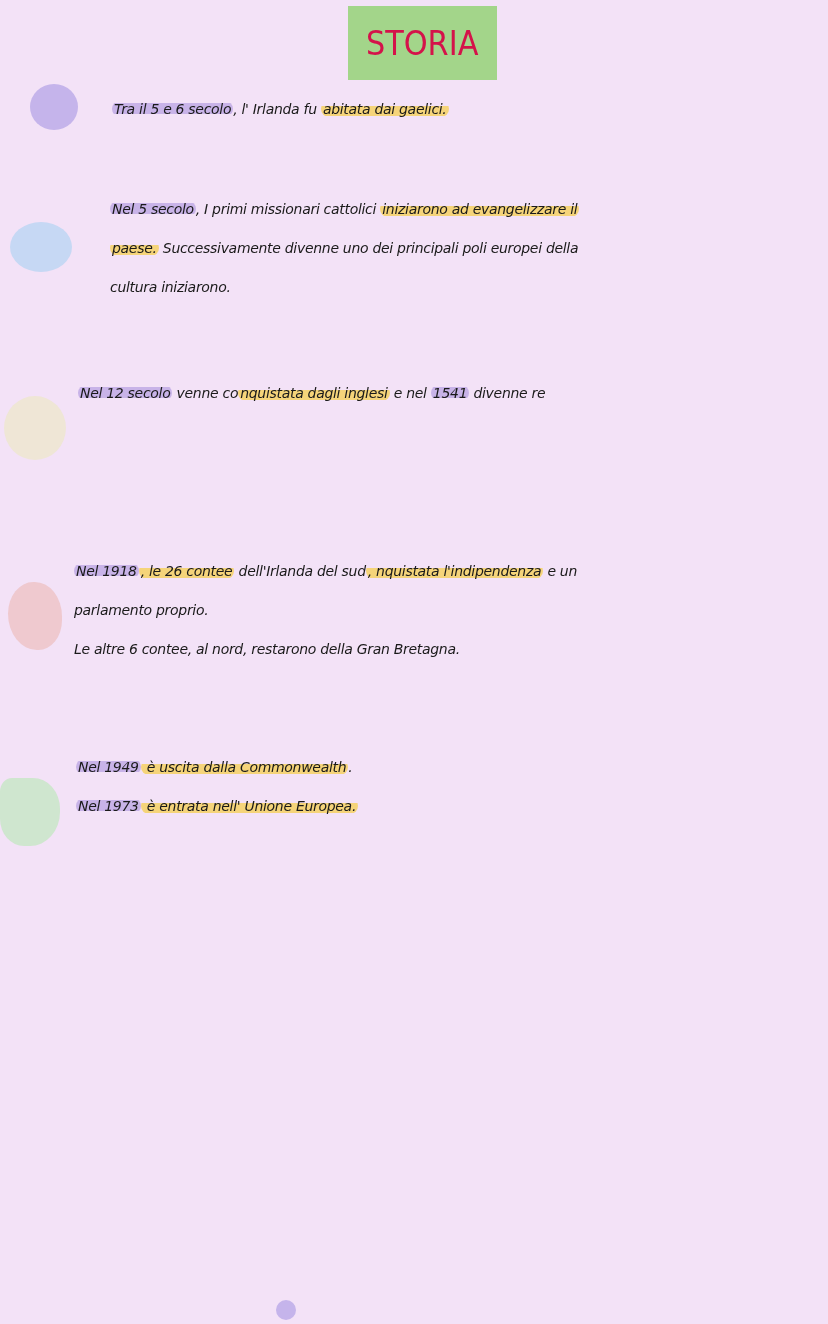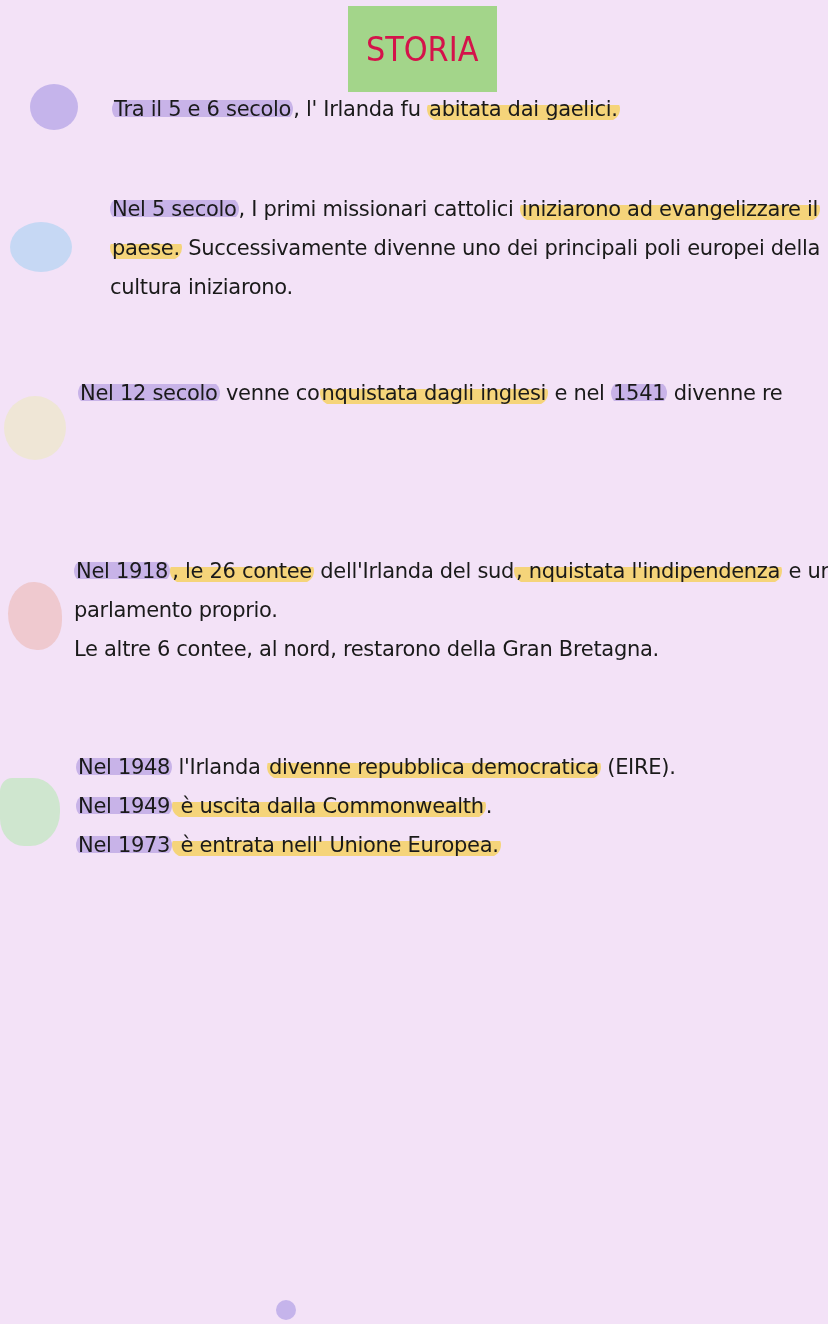--- a/index.html
+++ b/index.html
@@ -13,43 +13,44 @@
       position: relative;
       overflow: hidden;
       font-family: "DejaVu Sans", sans-serif;
       color: #1a1a1a;
     }
     .title-box {
       position: absolute;
       left: 348px;
       top: 6px;
       width: 149px;
-      height: 86px;
+      height: 74px;
       background: #a3d58a;
       display: flex;
       align-items: center;
       justify-content: center;
     }
     .title-text {
       font-family: "DejaVu Sans", sans-serif;
       font-size: 33px;
       color: #d4134a;
       letter-spacing: 0px;
       transform: scaleX(0.92);
     }
     .dot {
       position: absolute;
       border-radius: 50%;
     }
     .block {
       position: absolute;
-      font-size: 21px;
+      font-size: 14px;
       line-height: 39px;
       white-space: nowrap;
       letter-spacing: -0.3px;
+      font-style: italic;
     }
     .line {
       display: block;
       height: 39px;
     }
     .hl {
       border-radius: 12px;
       padding: 0 2px;
       box-decoration-break: clone;
       -webkit-box-decoration-break: clone;
@@ -114,23 +115,20 @@
   <span class="line">
     <span>parlamento proprio.</span>
   </span>
   <span class="line">
     <span>Le altre 6 contee, al nord, restarono della Gran Bretagna.</span>
   </span>
 </div>
 
 <div class="block" style="left:76px; top:748px;">
   <span class="line">
-    <span class="hl hl-purple">Nel 1948</span><span> l'Irlanda </span><span class="hl hl-yellow">divenne repubblica democratica</span><span> (EIRE).</span>
-  </span>
-  <span class="line">
     <span class="hl hl-purple">Nel 1949</span><span class="hl hl-yellow"> è uscita dalla Commonwealth</span><span>.</span>
   </span>
   <span class="line">
     <span class="hl hl-purple">Nel 1973</span><span class="hl hl-yellow"> è entrata nell' Unione Europea.</span>
   </span>
 </div>
 
 <div class="bottom-dot"></div>
 
 </body></html>

